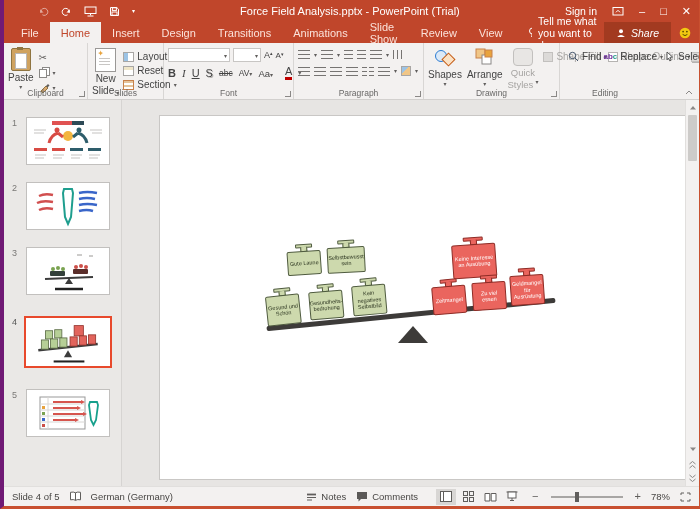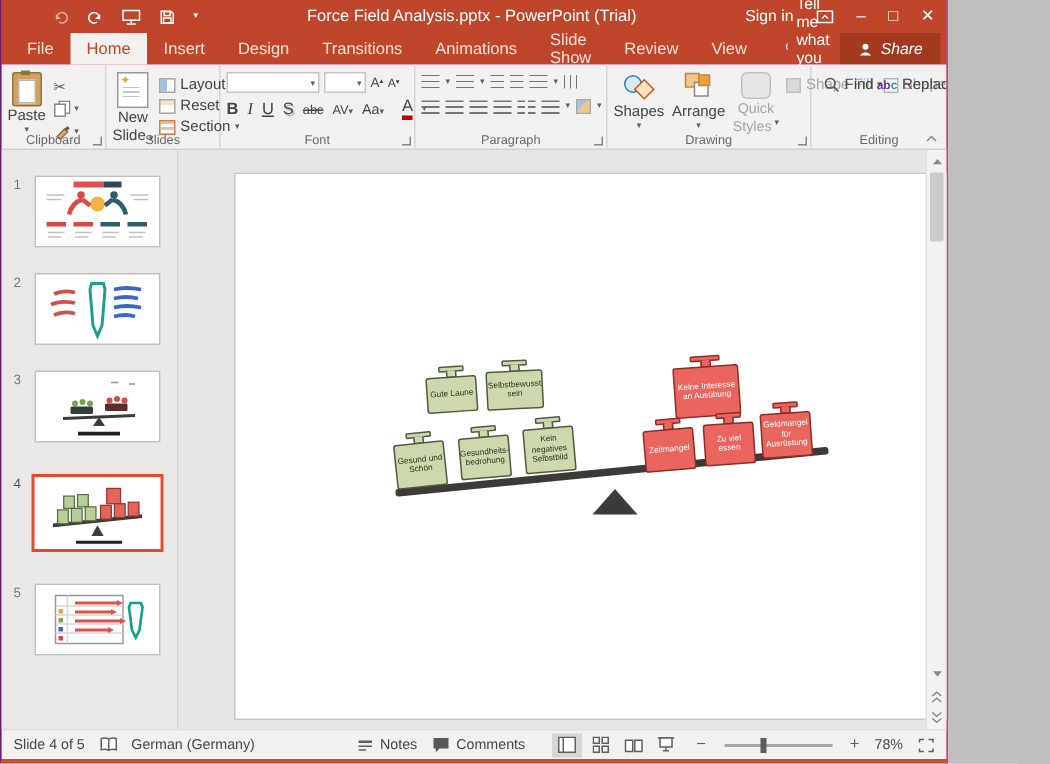--- a/index.html
+++ b/index.html
@@ -1,18 +1,18 @@
 <!DOCTYPE html>
 <html><head>
 <meta charset="utf-8">
 <style>
   html,body{margin:0;padding:0;background:#bfbfbf;}
-  .win{position:relative;width:632px;height:509px;font-family:"Liberation Sans",sans-serif;
-       background:#d946ef;overflow:hidden;box-sizing:border-box;
-       border-left:1px solid #701a75;border-right:1px solid #c85030;border-bottom:3px solid #c85030;}
+  .win{position:relative;width:700px;height:509px;font-family:"Liberation Sans",sans-serif;
+       background:#c4b5fd;overflow:hidden;box-sizing:border-box;
+       border-left:4px solid #701a75;border-right:1px solid #c85030;border-bottom:3px solid #c85030;}
   svg{display:block}
   
   .titlebar{position:absolute;left:0;top:0;right:0;height:22px;background:#c0462b;color:#fff;
             display:flex;align-items:center;padding:0 8px;box-sizing:border-box;}
   .qat{display:flex;align-items:center;gap:12px;margin-left:26px;}
   .qat .dim{opacity:.55}
   .win-title{flex:1;text-align:center;font-size:11px;white-space:nowrap;overflow:hidden;}
   .t-right{display:flex;align-items:center;gap:15px;font-size:11px;}
   .t-right .glyph{font-size:11px;line-height:1;}
   

